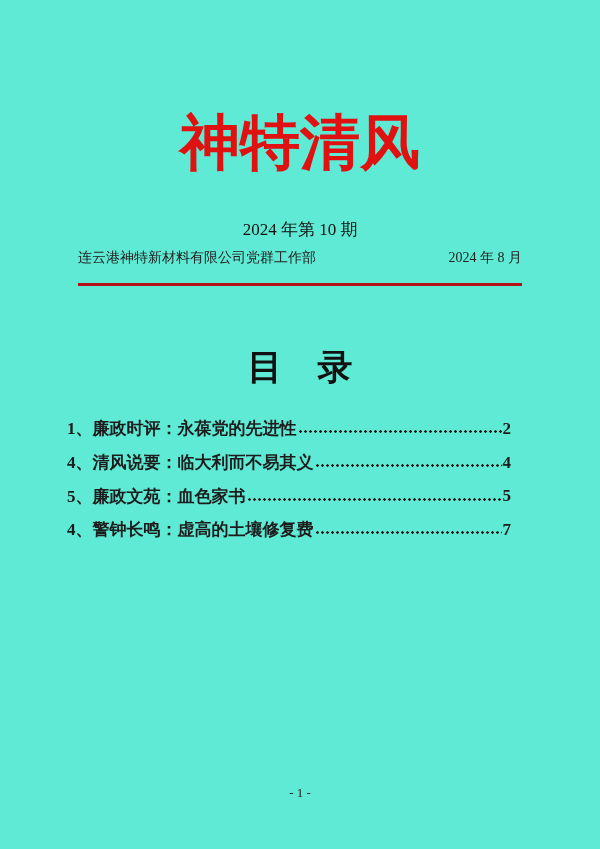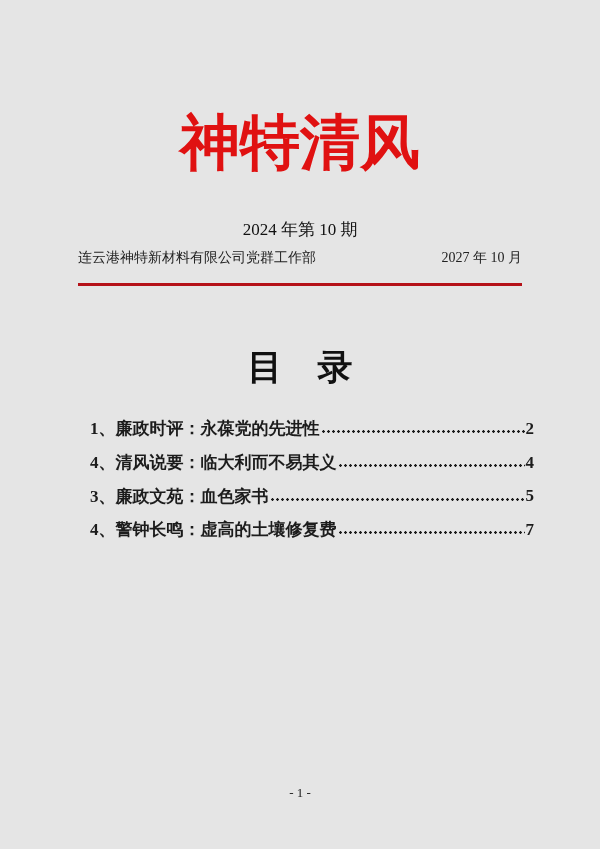--- a/index.html
+++ b/index.html
@@ -4,21 +4,21 @@
 <style>
   html, body {
     margin: 0;
     padding: 0;
     background: #ffffff;
   }
   .page {
     position: relative;
     width: 600px;
     height: 849px;
-    background: #e5e5e5;
+    background: #5eead4;
     overflow: hidden;
     font-family: "Liberation Serif", "DejaVu Serif", serif;
     color: #1a1a1a;
   }
   .newsletter-title {
     position: absolute;
     top: 110px;
     left: 0;
     width: 100%;
     text-align: center;
@@ -64,21 +64,21 @@
     width: 100%;
     text-align: center;
     font-size: 35px;
     line-height: 30px;
     font-weight: 700;
     color: #111111;
   }
   .toc-list {
     position: absolute;
     top: 412px;
-    left: 90px;
+    left: 67px;
     width: 444px;
     list-style: none;
     margin: 0;
     padding: 0;
     font-size: 17px;
     font-weight: 700;
     color: #1c1c1c;
   }
   .toc-item {
     height: 33.7px;
@@ -117,40 +117,40 @@
 <body>
 
 <div class="page">
 
   <div class="newsletter-title" style="color: rgb(224, 17, 17);">神特清风</div>
 
   <div class="issue-line">2024 年第 10 期</div>
 
   <div class="meta-row">
     <span>连云港神特新材料有限公司党群工作部</span>
-    <span>2027 年 10 月</span>
+    <span>2024 年 8 月</span>
   </div>
 
   <div class="red-divider" style="background: rgb(181, 18, 24);"></div>
 
   <div class="toc-heading">目　录</div>
 
   <ul class="toc-list">
     <li class="toc-item">
       <span class="toc-item-label">1、廉政时评：永葆党的先进性</span>
       <span class="dot-leader"></span>
       <span class="toc-page-number">2</span>
     </li>
     <li class="toc-item">
       <span class="toc-item-label">4、清风说要：临大利而不易其义</span>
       <span class="dot-leader"></span>
       <span class="toc-page-number">4</span>
     </li>
     <li class="toc-item">
-      <span class="toc-item-label">3、廉政文苑：血色家书</span>
+      <span class="toc-item-label">5、廉政文苑：血色家书</span>
       <span class="dot-leader"></span>
       <span class="toc-page-number">5</span>
     </li>
     <li class="toc-item">
       <span class="toc-item-label">4、警钟长鸣：虚高的土壤修复费</span>
       <span class="dot-leader"></span>
       <span class="toc-page-number">7</span>
     </li>
   </ul>
 

